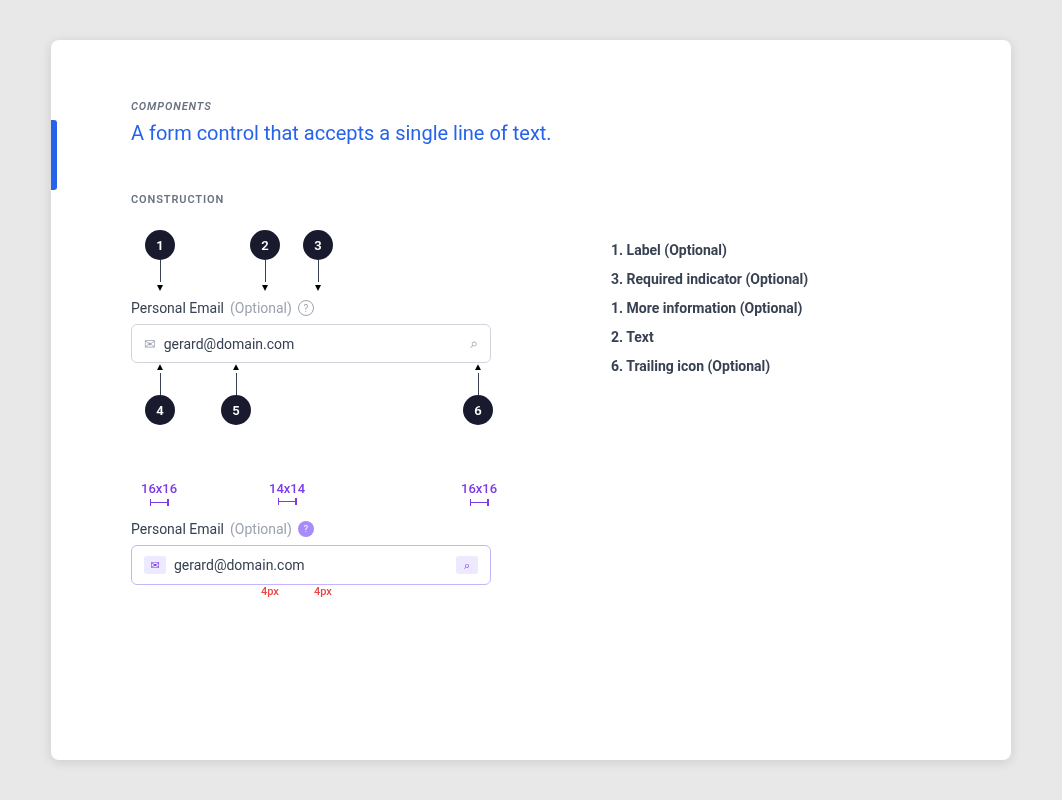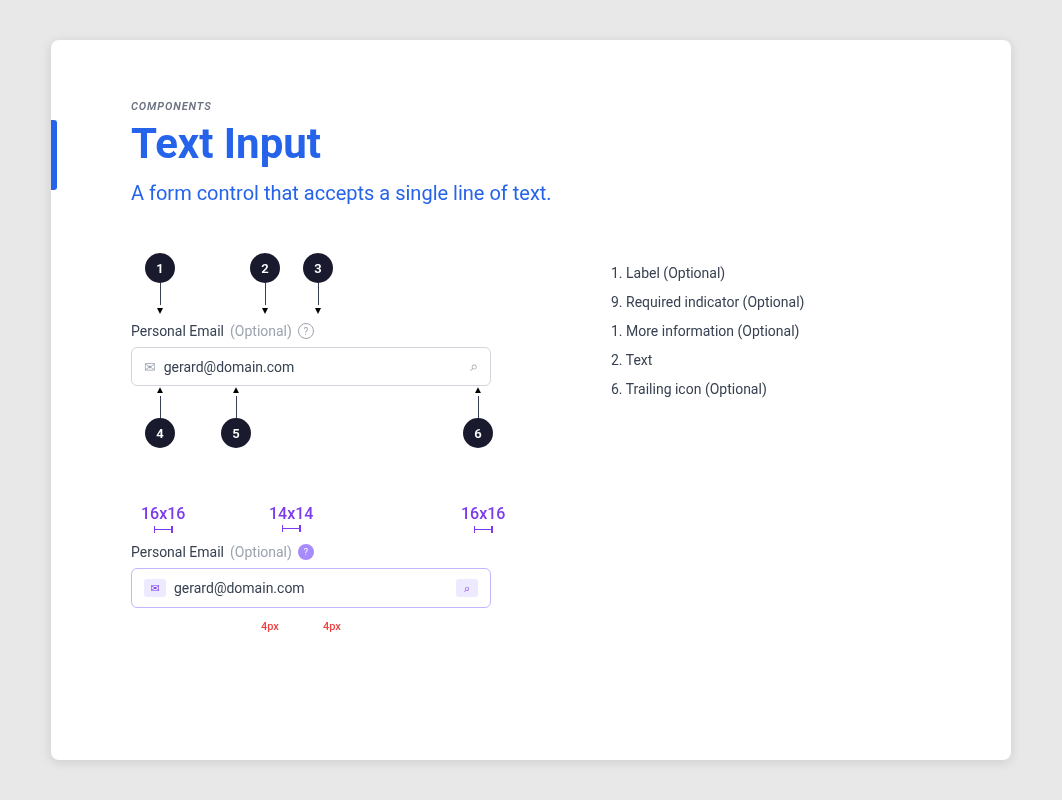--- a/index.html
+++ b/index.html
@@ -63,20 +63,21 @@
       display: flex;
       gap: 60px;
       align-items: flex-start;
     }
     .diagram-left {
       flex: 0 0 420px;
     }
     .diagram-right {
       flex: 1;
       padding-top: 10px;
+      font-weight: bold;
     }
     .number-bubble {
       width: 30px;
       height: 30px;
       background: #1a1a2e;
       border-radius: 50%;
       display: flex;
       align-items: center;
       justify-content: center;
       color: white;
@@ -216,49 +217,49 @@
       background: #ede9fe;
       border-radius: 3px;
       display: flex;
       align-items: center;
       justify-content: center;
       font-size: 11px;
       color: #7c3aed;
       flex-shrink: 0;
     }
     .size-label {
-      font-size: 16px;
+      font-size: 13px;
       color: #7c3aed;
       font-weight: 500;
     }
     .px-label {
       font-size: 11px;
       color: #ef4444;
       font-weight: 500;
     }
     .bottom-spacing-row {
       display: flex;
-      gap: 44px;
-      margin-top: 12px;
+      gap: 35px;
+      margin-top: 0;
       padding-left: 130px;
     }
     
     
     
   </style>
 </head>
 <body>
 
 <div class="page-container">
   <div class="blue-bar"></div>
 
   <div class="section-label">COMPONENTS</div>
-  <h1 class="page-title">Text Input</h1>
   <p class="page-subtitle">A form control that accepts a single line of text.</p>
 
+  <div class="construction-label">CONSTRUCTION</div>
 
   <div class="diagram-area">
 
     <div class="diagram-left">
 
       <div style="position:relative; height: 70px; width: 370px;">
 
         <div style="position:absolute; left: 14px; top:0; display:flex; flex-direction:column; align-items:center;">
           <div class="number-bubble">
             <span>1</span>
@@ -371,20 +372,20 @@
           <span class="px-label">4px</span>
           <span class="px-label">4px</span>
         </div>
       </div>
 
     </div>
 
     <div class="diagram-right">
       <ol class="list-items">
         <li>1.  Label (Optional)</li>
-        <li>9.  Required indicator (Optional)</li>
+        <li>3.  Required indicator (Optional)</li>
         <li>1.  More information (Optional)</li>
         <li>2.  Text</li>
         <li>6.  Trailing icon (Optional)</li>
       </ol>
     </div>
   </div>
 </div>
 
 </body></html>

